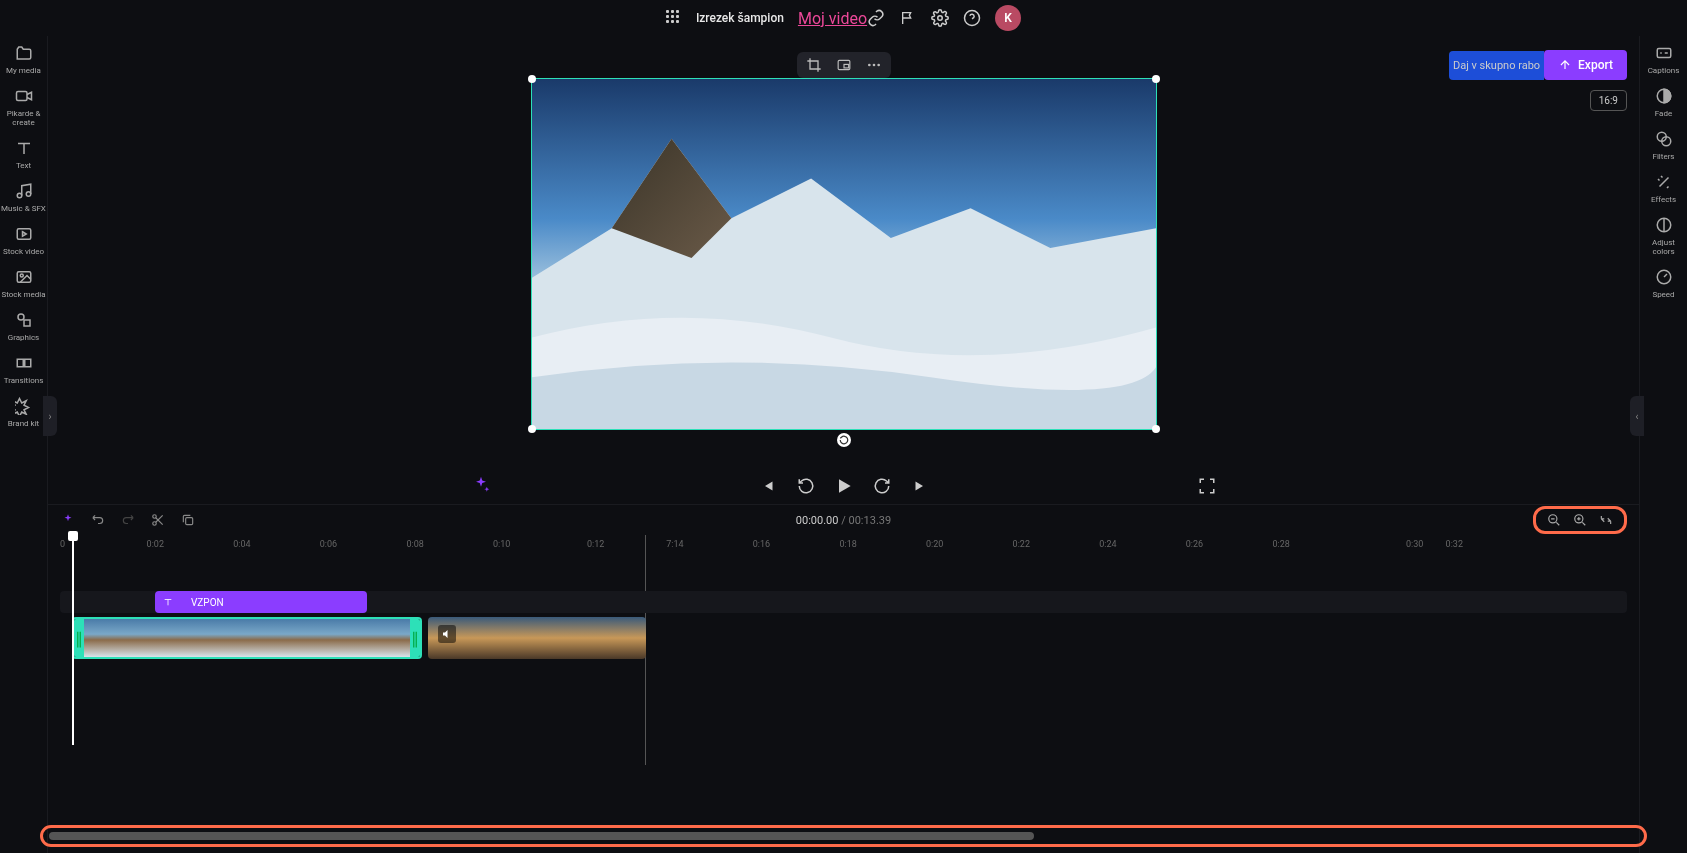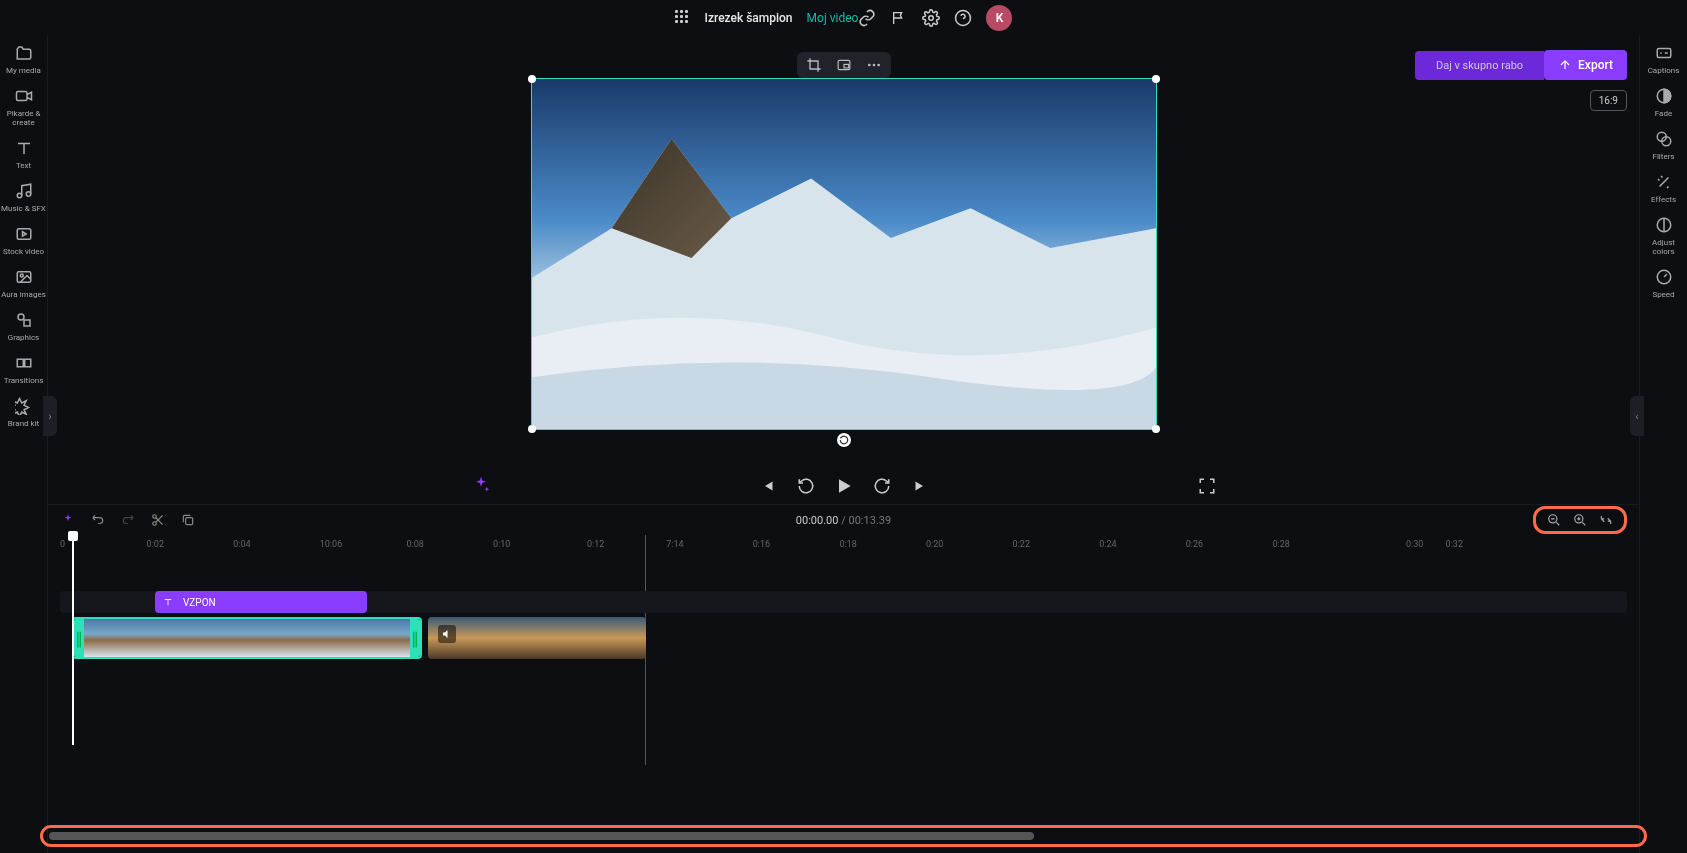--- a/index.html
+++ b/index.html
@@ -5,21 +5,21 @@
   * { box-sizing: border-box; margin: 0; padding: 0; font-family: -apple-system, BlinkMacSystemFont, "Segoe UI", Roboto, sans-serif; }
   body { background: #0d0e12; color: #e0e0e0; width: 1687px; height: 853px; overflow: hidden; position: relative; }
   
   
   .topbar { height: 36px; display: flex; align-items: center; padding: 0 12px; background: #0d0e12; justify-content: center; }
   .topbar-left { display: flex; align-items: center; gap: 14px; }
   .topbar-right { display: flex; align-items: center; gap: 14px; }
   .app-grid-icon { width: 16px; height: 16px; display: grid; grid-template-columns: repeat(3,3px); grid-template-rows: repeat(3,3px); gap: 2px; }
   .app-grid-icon span { background: #ccc; border-radius: 1px; }
   .brand-title { font-size: 12px; color: #e8e8e8; font-weight: 500; }
-  .project-title { font-size: 12px; color: #14b8a6; }
+  .project-title { font-size: 16px; color: #ec4899; text-decoration: underline; }
   .topbar-icon { width: 18px; height: 18px; color: #ccc; cursor: pointer; display:flex; align-items:center; justify-content:center;}
   .avatar { width: 26px; height: 26px; border-radius: 50%; background: #b94a63; display: flex; align-items: center; justify-content: center; font-size: 12px; font-weight: 600; color: #fff; }
 
   
   .workspace { display: flex; height: calc(100% - 36px); }
   
   
   .left-sidebar { width: 48px; background: #0d0e12; display: flex; flex-direction: column; align-items: center; padding-top: 8px; gap: 12px; position: relative; border-right: 1px solid #1a1b20; }
   .sidebar-item { display: flex; flex-direction: column; align-items: center; gap: 4px; cursor: pointer; color: #aaa; font-size: 8px; text-align: center; width:46px; }
   .sidebar-item svg, .sidebar-item .icon-box { width: 18px; height: 18px; }
@@ -32,21 +32,21 @@
   
   .center { flex: 1; display: flex; flex-direction: column; }
   
   
   .preview-area { height: 468px; position: relative; display: flex; flex-direction: column; align-items: center; justify-content: flex-start; }
   
   .canvas-toolbar { position: absolute; top: 16px; left: 50%; transform: translateX(-50%); background: #22232a; border-radius: 6px; padding: 6px 8px; display: flex; gap: 12px; align-items: center; }
   .canvas-toolbar-icon { width: 18px; height: 14px; color: #bbb; cursor: pointer; display:flex;align-items:center;justify-content:center;}
   
   .share-export { position: absolute; top: 14px; right: 12px; display: flex; align-items: center; gap: 0; }
-  .share-btn { font-size: 11px; color: #ccc; padding: 8px 21px; background: #6d28d9; border-radius: 4px 0 0 4px; cursor: pointer; }
+  .share-btn { font-size: 11px; color: #ccc; padding: 8px 4px; background: #1d4ed8; border-radius: 4px 0 0 4px; cursor: pointer; }
   .export-btn { font-size: 12px; color: #fff; padding: 8px 14px; background: #8b3dff; border-radius: 4px; cursor: pointer; display:flex; align-items:center; gap:6px; font-weight:500;}
   
   .aspect-badge { position: absolute; top: 54px; right: 12px; font-size: 10px; color: #ccc; border: 1px solid #555; padding: 4px 8px; border-radius: 4px; cursor: pointer; }
   
   .video-canvas { position: absolute; top: 42px; left: 50%; transform: translateX(-50%); width: 626px; height: 352px; border: 1px solid #2de0b8; }
   .video-canvas .handle { position: absolute; width: 8px; height: 8px; background: #fff; border-radius: 50%; }
   .handle.tl { top: -4px; left: -4px; }
   .handle.tr { top: -4px; right: -4px; }
   .handle.bl { bottom: -4px; left: -4px; }
   .handle.br { bottom: -4px; right: -4px; }
@@ -76,21 +76,21 @@
   .ruler-tick { position: absolute; top: 4px; font-size: 9px; color: #666; }
   .playhead { position:absolute; left:12px; top:0; width:2px; height:210px; background:#fff; z-index:5;}
   .playhead::before { content:''; position:absolute; top:-4px; left:-4px; width:10px; height:10px; background:#fff; border-radius:2px;}
   .splitline { position:absolute; left:585px; top:0; width:1px; height:230px; background:#555;}
   
   
   .tracks { position: relative; margin: 0 12px; height: 210px; }
   .track-row { height: 30px; margin-bottom: 4px; position: relative; border-radius:4px; background:#16171c;}
   .track-row.spacer { background:transparent; height:30px;}
   
-  .text-clip { position:absolute; left:95px; top:0; width:212px; height:22px; background:#8b3dff; border-radius:4px; display:flex; align-items:center; gap:10px; padding:0 8px; font-size:10px; color:#fff;}
+  .text-clip { position:absolute; left:95px; top:0; width:212px; height:22px; background:#8b3dff; border-radius:4px; display:flex; align-items:center; gap:18px; padding:0 8px; font-size:10px; color:#fff;}
   
   .video-clip { position:absolute; left:12px; top:0; height:42px; border-radius:4px; overflow:hidden; display:flex;}
   .video-clip.primary { width:350px; border:2px solid #2de0b8;}
   .video-clip.secondary { left:368px; width:218px; }
   .video-clip .grip { width:10px; background:#2de0b8; display:flex;align-items:center;justify-content:center; color:#0a4;}
   .video-clip .thumbs { flex:1; display:flex;}
   .video-clip .thumb { flex:1; background:linear-gradient(180deg,#4a7ba8 0%,#7aa8c8 40%,#8b6b4a 55%,#d8e4ec 100%);}
   .video-clip.secondary .thumb { background:linear-gradient(180deg,#3a5a7a 0%,#c89858 50%,#4a3828 100%);}
   .volume-badge { position:absolute; left:378px; top:8px; width:18px;height:18px; background:rgba(0,0,0,0.5); border-radius:3px; display:flex;align-items:center;justify-content:center; color:#fff; z-index:3;}
   
@@ -189,21 +189,21 @@
           <path d="M10 9l5 3-5 3z"></path>
         </svg>
         <span>Stock video</span>
       </div>
     <div class="sidebar-item">
         <svg viewBox="0 0 24 24" width="18" height="18" fill="none" stroke="currentColor" stroke-width="2">
           <rect x="3" y="5" width="18" height="14" rx="2"></rect>
           <circle cx="9" cy="10" r="2"></circle>
           <path d="M21 15l-5-5-9 9"></path>
         </svg>
-        <span>Aura images</span>
+        <span>Stock media</span>
       </div>
     <div class="sidebar-item">
         <svg viewBox="0 0 24 24" width="18" height="18" fill="none" stroke="currentColor" stroke-width="2">
           <circle cx="8" cy="8" r="4"></circle>
           <rect x="12" y="12" width="8" height="8"></rect>
         </svg>
         <span>Graphics</span>
       </div>
     <div class="sidebar-item">
         <svg viewBox="0 0 24 24" width="18" height="18" fill="none" stroke="currentColor" stroke-width="2">
@@ -384,21 +384,21 @@
             </div>
         </div>
       </div>
 
       <div class="ruler" id="ruler">
         <div class="playhead"></div>
         <div class="splitline"></div>
       <div class="ruler-tick" style="left: 0px;">0</div>
           <div class="ruler-tick" style="left: 86.6px;">0:02</div>
           <div class="ruler-tick" style="left: 173.2px;">0:04</div>
-          <div class="ruler-tick" style="left: 259.8px;">10:06</div>
+          <div class="ruler-tick" style="left: 259.8px;">0:06</div>
           <div class="ruler-tick" style="left: 346.4px;">0:08</div>
           <div class="ruler-tick" style="left: 433px;">0:10</div>
           <div class="ruler-tick" style="left: 527px;">0:12</div>
           <div class="ruler-tick" style="left: 606.2px;">7:14</div>
           <div class="ruler-tick" style="left: 692.8px;">0:16</div>
           <div class="ruler-tick" style="left: 779.4px;">0:18</div>
           <div class="ruler-tick" style="left: 866px;">0:20</div>
           <div class="ruler-tick" style="left: 952.6px;">0:22</div>
           <div class="ruler-tick" style="left: 1039.2px;">0:24</div>
           <div class="ruler-tick" style="left: 1125.8px;">0:26</div>

